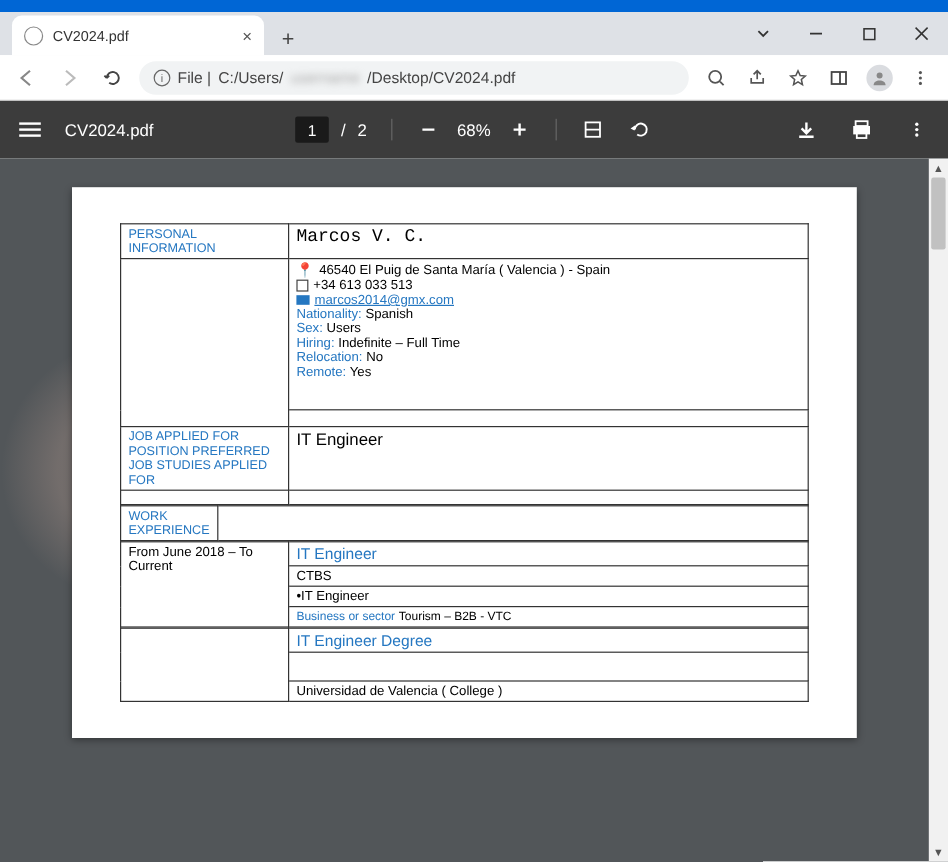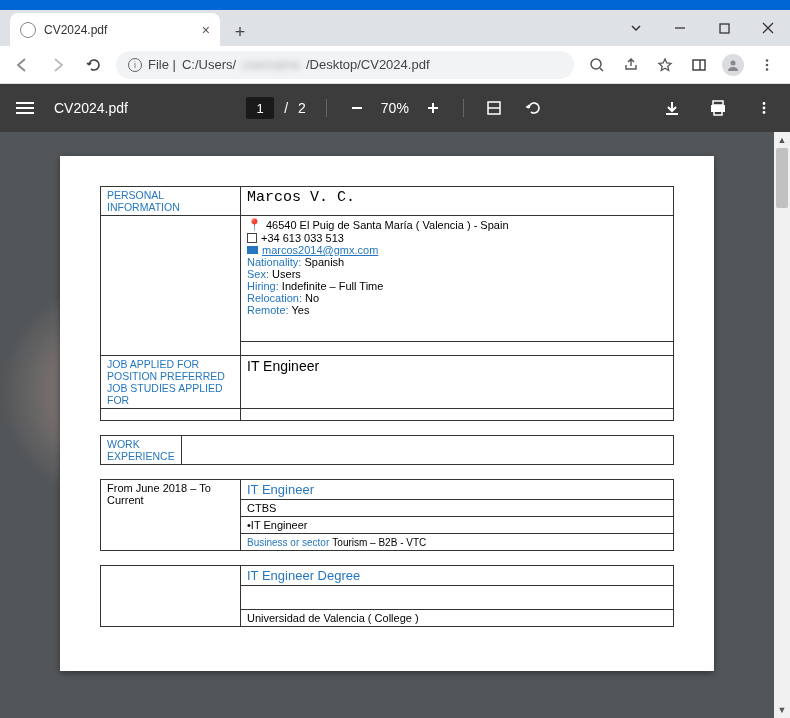--- a/index.html
+++ b/index.html
@@ -39,21 +39,21 @@
 .pdfright { display: flex; gap: 26px; align-items: center; }
 
 
 .viewport { height: calc(718px - 10px - 36px - 38px - 48px); background: #525659; position: relative; overflow: hidden; }
 .scrollbar { position: absolute; right: 0; top: 0; width: 16px; height: 100%; background: #f1f1f1; }
 .scrollthumb { position: absolute; right: 2px; top: 2px; width: 12px; height: 60px; background: #c1c1c1; border-radius: 2px; }
 .scrollbar .arr { position: absolute; right: 0; width: 16px; height: 16px; font-size: 9px; color: #555; display: flex; align-items: center; justify-content: center; }
 .page { position: absolute; left: 60px; top: 24px; width: 654px; background: #fff; box-shadow: 0 2px 6px rgba(0,0,0,0.4); padding: 30px 40px; font-size: 11px; }
 
 
-.cvtable { width: 100%; border-collapse: collapse; margin-bottom: 14px; }
+.cvtable { width: 100%; border-collapse: collapse; }
 .cvtable td { border: 1px solid #333; padding: 2px 6px; vertical-align: top; }
 .leftcol { width: 140px; font-size: 10.5px; }
 .labelblue { color: #2577c1; font-size: 10.5px; }
 .fieldlbl { color: #2577c1; }
 .valtxt { color: #000; }
 .name { font-size: 15px; font-family: Liberation Mono, monospace; }
 .contact-line { display: flex; align-items: center; gap: 4px; }
 .pin { color: #2577c1; font-size: 12px; }
 .phoneico { width: 10px; height: 10px; border: 1px solid #444; display: inline-block; }
 .mailico { width: 11px; height: 8px; background: #2577c1; display: inline-block; }
@@ -177,21 +177,21 @@
     <span>/</span>
     <span>2</span>
   </div>
   <div class="divider"></div>
   <div class="zoombtnbar">
     <div class="pdficonbtn">
         <svg width="14" height="14">
           <line x1="2" y1="7" x2="12" y2="7" stroke="#fff" stroke-width="2"></line>
         </svg>
       </div>
-    <span>70%</span>
+    <span>68%</span>
     <div class="pdficonbtn">
         <svg width="14" height="14">
           <line x1="2" y1="7" x2="12" y2="7" stroke="#fff" stroke-width="2"></line>
           <line x1="7" y1="2" x2="7" y2="12" stroke="#fff" stroke-width="2"></line>
         </svg>
       </div>
   </div>
   <div class="divider"></div>
   <div class="pdficonbtn">
       <svg width="18" height="18">

